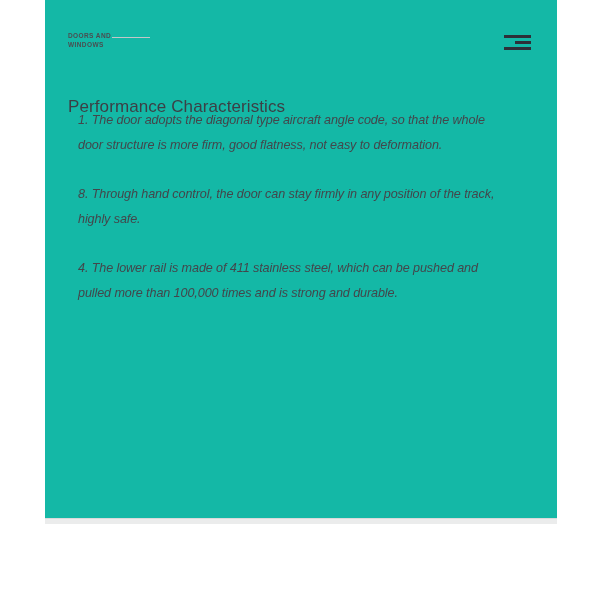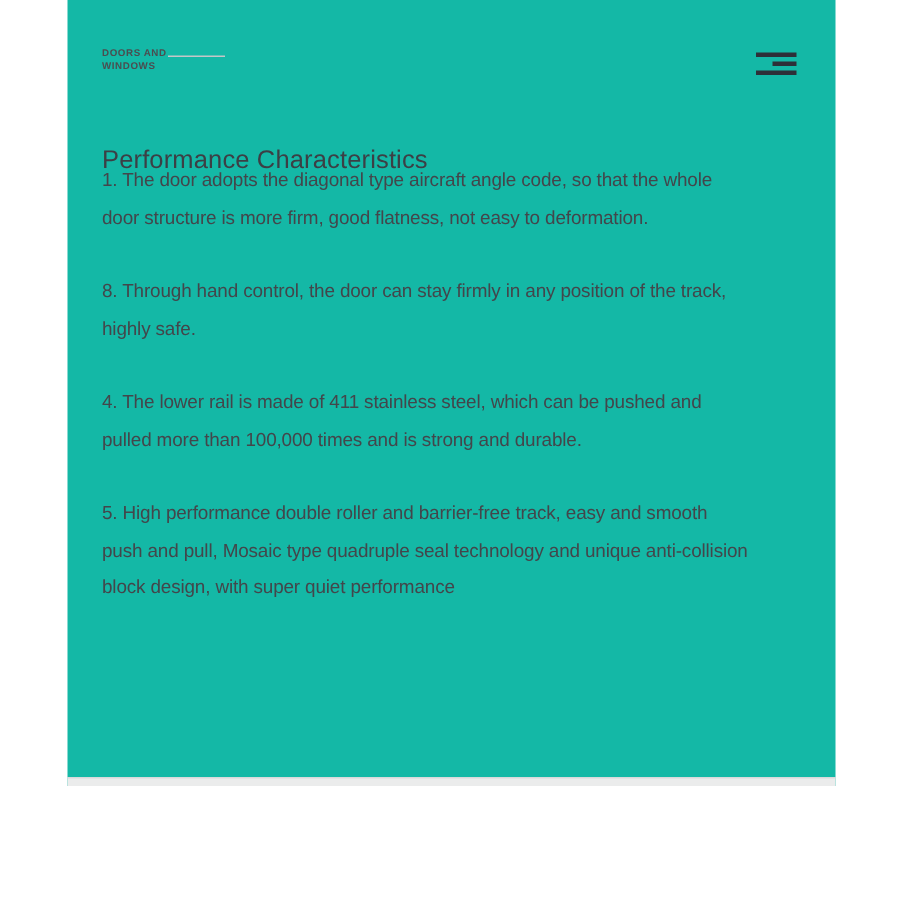--- a/index.html
+++ b/index.html
@@ -83,26 +83,27 @@
     letter-spacing: 0.1px;
     white-space: nowrap;
   }
   .body-text {
     position: absolute;
     left: 23px;
     top: 108px;
     width: 486px;
   }
   .body-text p {
-    margin: 0 0 25px 0;
+    margin: 0 0 25px 10px;
     font-size: 12.6px;
     line-height: 24.5px;
     letter-spacing: -0.1px;
     color: #43464b;
     white-space: pre-wrap;
+    font-style: italic;
   }
 </style>
 </head>
 <body>
 
 <div class="canvas">
   <div class="page">
 
     <div class="logo">
       <div>DOORS AND</div>
@@ -118,20 +119,17 @@
 
     <h1 class="title">Performance Characteristics</h1>
 
     <div class="body-text">
       <p>1. The door adopts the diagonal type aircraft angle code, so that the whole
 door structure is more firm, good flatness, not easy to deformation.</p>
       <p>8. Through hand control, the door can stay firmly in any position of the track,
 highly safe.</p>
       <p>4. The lower rail is made of 411 stainless steel, which can be pushed and
 pulled more than 100,000 times and is strong and durable.</p>
-      <p>5. High performance double roller and barrier-free track, easy and smooth
-push and pull, Mosaic type quadruple seal technology and unique anti-collision
-block design, with super quiet performance</p>
     </div>
 
     <div class="bottom-edge"></div>
   </div>
 </div>
 
 </body></html>

